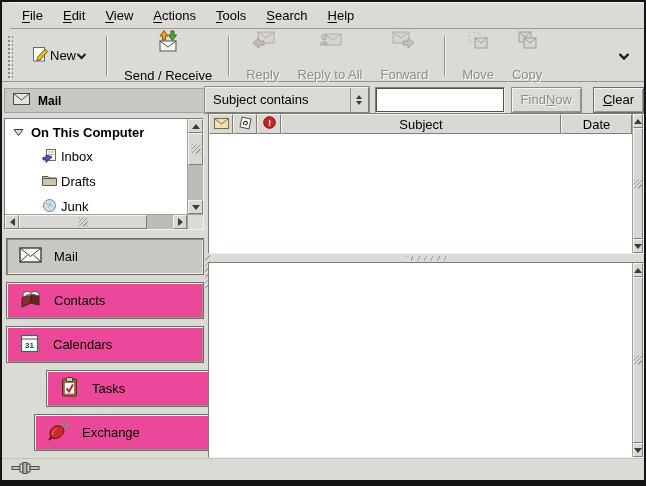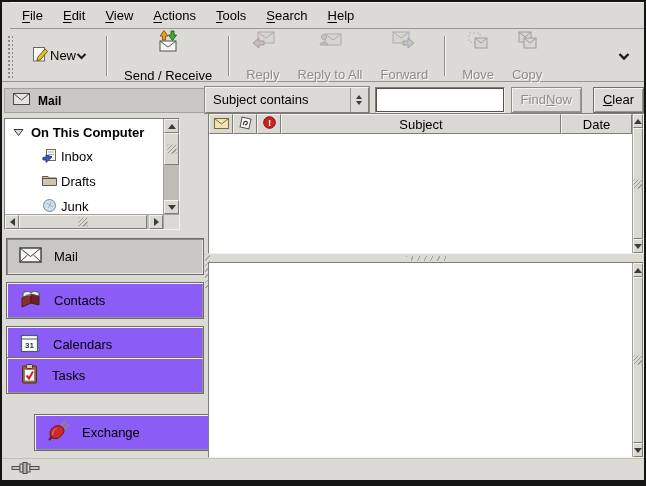--- a/index.html
+++ b/index.html
@@ -24,21 +24,21 @@
     gap:12px;padding:0 9px;height:48px;font-size:13px;white-space:nowrap;}
   .tb-vbtn.disabled{color:#8f8d87;text-shadow:1px 1px 0 rgba(255,255,255,.85);}
   .tb-vbtn.disabled svg{opacity:.55;filter:grayscale(60%);}
   .tb-sep{width:2px;height:40px;margin:0 7px;border-left:1px solid #918f89;border-right:1px solid #f4f3ef;}
   .flex1{flex:1;}
 
   
   #side-header{left:2px;top:86px;width:202px;height:25px;background:#c8c7c1;
     border:1px solid #a3a19b;display:flex;align-items:center;gap:8px;padding-left:8px;
     font-size:12px;font-weight:bold;}
-  #tree-box{left:2px;top:116px;width:176px;height:112px;background:#fff;
+  #tree-box{left:2px;top:116px;width:200px;height:112px;background:#fff;
     border:1px solid;border-color:#7e7c75 #f2f1ee #f2f1ee #7e7c75;
     display:grid;grid-template-columns:1fr 16px;grid-template-rows:1fr 15px;}
   #tree-rows{overflow:hidden;padding-top:4px;}
   .tree-root{display:flex;align-items:center;gap:7px;padding:2px 2px 4px 8px;
     font-size:13px;font-weight:bold;}
   .tree-child{display:flex;align-items:center;gap:3px;padding:3px 2px 3px 36px;font-size:13px;}
 
   
   .sb-v{display:flex;flex-direction:column;background:#bdbcb6;border-left:1px solid #a3a19b;}
   .sb-h{display:flex;flex-direction:row;background:#bdbcb6;border-top:1px solid #a3a19b;}
@@ -52,21 +52,21 @@
     transform:translate(-50%,-50%);
     background:repeating-linear-gradient(135deg,#9a988f 0 1px,transparent 1px 3px);}
   .sb-track{flex:1;}
   .arr{width:0;height:0;}
   .arr-up{border-left:4px solid transparent;border-right:4px solid transparent;border-bottom:5px solid #3b3b37;}
   .arr-dn{border-left:4px solid transparent;border-right:4px solid transparent;border-top:5px solid #3b3b37;}
   .arr-lf{border-top:4px solid transparent;border-bottom:4px solid transparent;border-right:5px solid #3b3b37;}
   .arr-rt{border-top:4px solid transparent;border-bottom:4px solid transparent;border-left:5px solid #3b3b37;}
 
   
-  .shortcut{position:absolute;left:4px;width:198px;height:37px;background:#8b5cf6;
+  .shortcut{position:absolute;left:4px;width:198px;height:37px;background:#ec4899;
     border:1px solid #6f6d67;box-shadow:inset 1px 1px 0 #f5f4f1,inset -1px -1px 0 #96948e;
     display:flex;align-items:center;gap:12px;padding-left:12px;font-size:13px;}
   .shortcut.selected{background:#c8c7c1;
     box-shadow:inset 1px 1px 0 #8f8d87,inset -1px -1px 0 #ecebe7;}
 
   
   #paned-handle{left:203px;top:252px;width:5px;height:34px;
     background:repeating-linear-gradient(135deg,#a8a6a0 0 1px,transparent 1px 4px);}
 
   
@@ -329,21 +329,21 @@
       <svg width="22" height="21" viewBox="0 0 22 21">
         <rect x="2.5" y="2.5" width="16" height="16" fill="#fdfdfb" stroke="#44605c" stroke-width="1.2"></rect>
         <path d="M2.5 6 H18.5" stroke="#44605c"></path>
         <path d="M18.5 14 L21 17 L18.5 18.5 Z" fill="#c9c7c2" stroke="#44605c"></path>
         <text x="6" y="14.5" font-size="8" font-weight="bold" fill="#1c4440">31</text>
       </svg>
     </span>
     <span>Calendars</span>
   </div>
 
-  <div class="shortcut" style="top:355px;">
+  <div class="shortcut" style="top:368px;margin-left:40px;">
     <span>
       <svg width="21" height="22" viewBox="0 0 21 22">
         <rect x="3.5" y="3" width="14" height="17" rx="1" fill="#9a6030" stroke="#54300e"></rect>
         <rect x="7.5" y="1.5" width="6" height="4" rx="1" fill="#cbc9c4" stroke="#54300e"></rect>
         <rect x="5.5" y="6.5" width="10" height="11.5" fill="#fbfbf9" stroke="#8a8075"></rect>
         <path d="M7.5 12.5 L10 15.5 L14 8.5" fill="none" stroke="#cc2020" stroke-width="2"></path>
       </svg>
     </span>
     <span>Tasks</span>
   </div>

